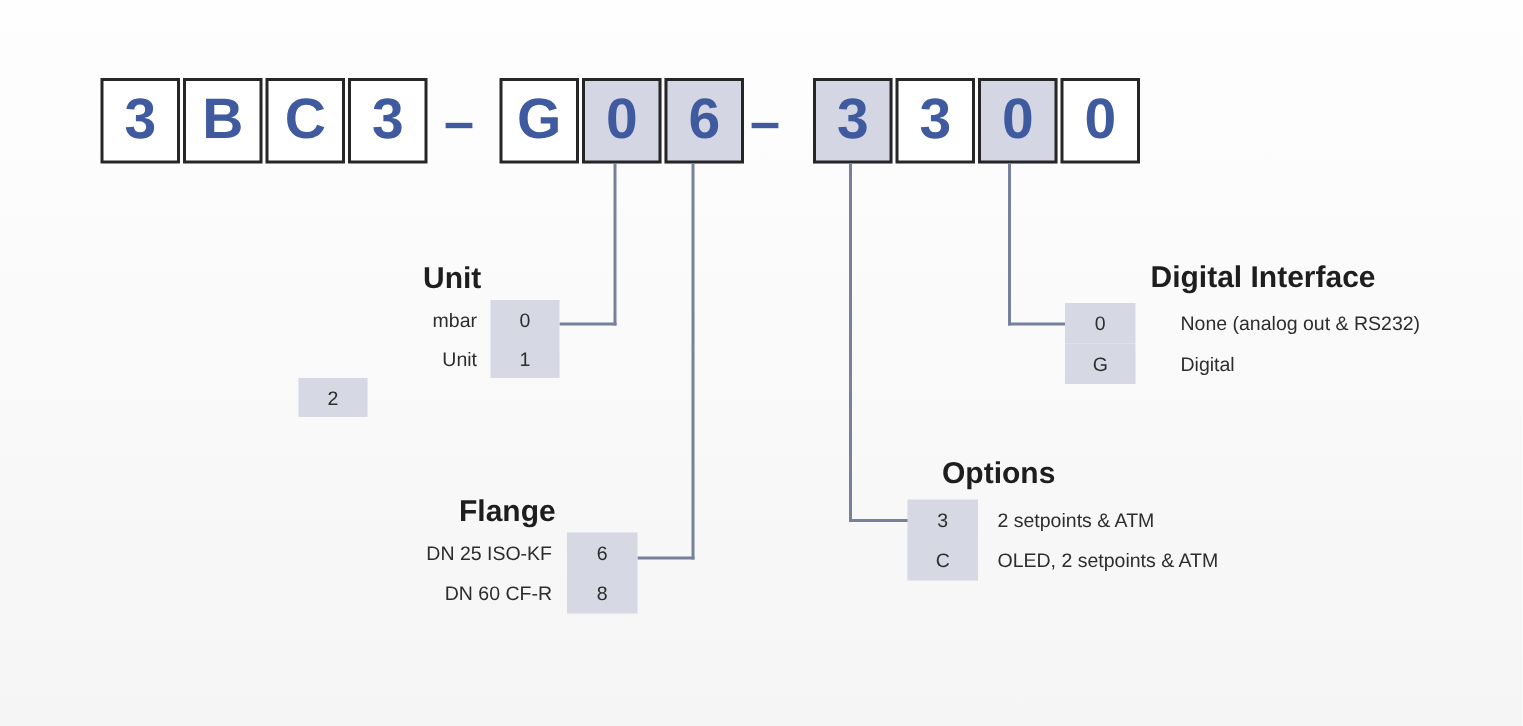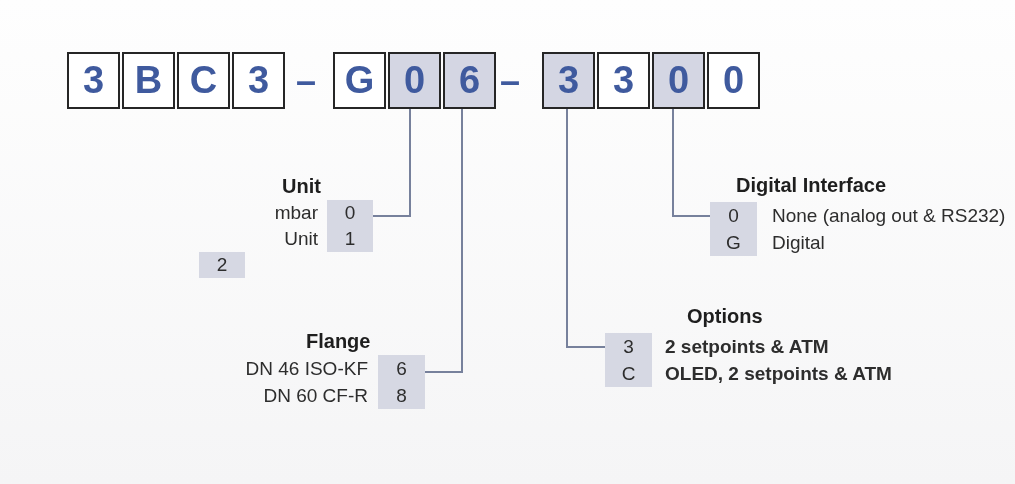--- a/index.html
+++ b/index.html
@@ -47,21 +47,21 @@
   .l-di-v      { left: 672px; top: 109px; width: 2px;  height: 108px; }
   .l-di-h      { left: 672px; top: 215px; width: 38px; height: 2px;  }
 
   
   .legend-title {
     position: absolute;
     font-size: 20px; font-weight: bold; color: #1e1e1e;
     white-space: nowrap;
   }
   .legend-rows { position: absolute; }
-  .lrow { display: flex; align-items: center; font-size: 19px; color: #2d2d2d; white-space: nowrap; }
+  .lrow { display: flex; align-items: center; font-size: 13px; color: #2d2d2d; white-space: nowrap; }
   .val {
     background: var(--legend-value-bg, #d6d8e3);
     display: flex; align-items: center; justify-content: center;
     height: 100%;
   }
 
   
   .t-unit  { left: 282px; top: 175px; }
   .r-unit  { left: 190px; top: 200px; }
   .r-unit .lrow { height: 26px; }
@@ -69,32 +69,32 @@
   .r-unit .val { width: 46px; margin-left: 9px; }
 
   
   .t-flange { left: 306px; top: 330px; text-align: right; }
   .r-flange { left: 240px; top: 355px; }
   .r-flange .lrow { height: 27px; }
   .r-flange .lab { width: 128px; text-align: right; }
   .r-flange .val { width: 47px; margin-left: 10px; }
 
   
-  .t-options { left: 687px; top: 305px; }
+  .t-options { left: 628px; top: 305px; }
   .r-options { left: 605px; top: 333px; }
   .r-options .lrow { height: 27px; }
   .r-options .val { width: 47px; }
-  .r-options .lab { margin-left: 13px; font-weight: bold; }
+  .r-options .lab { margin-left: 13px; }
 
   
-  .t-di { left: 736px; top: 174px; }
+  .t-di { left: 767px; top: 174px; }
   .r-di { left: 710px; top: 202px; }
   .r-di .lrow { height: 27px; }
   .r-di .val { width: 47px; }
-  .r-di .lab { margin-left: 15px; }
+  .r-di .lab { margin-left: 30px; }
 </style>
 </head>
 <body>
 
 <div class="canvas">
 
   <div class="code-group group-1">
     <div class="cell">3</div>
     <div class="cell">B</div>
     <div class="cell">C</div>
@@ -138,21 +138,21 @@
       <div class="val">1</div>
     </div>
     <div class="lrow">
       <div class="val">2</div>
     </div>
   </div>
 
   <div class="legend-title t-flange">Flange</div>
   <div class="legend-rows r-flange">
     <div class="lrow">
-      <div class="lab">DN 46 ISO-KF</div>
+      <div class="lab">DN 25 ISO-KF</div>
       <div class="val">6</div>
     </div>
     <div class="lrow">
       <div class="lab">DN 60 CF-R</div>
       <div class="val">8</div>
     </div>
   </div>
 
   <div class="legend-title t-options">Options</div>
   <div class="legend-rows r-options">

